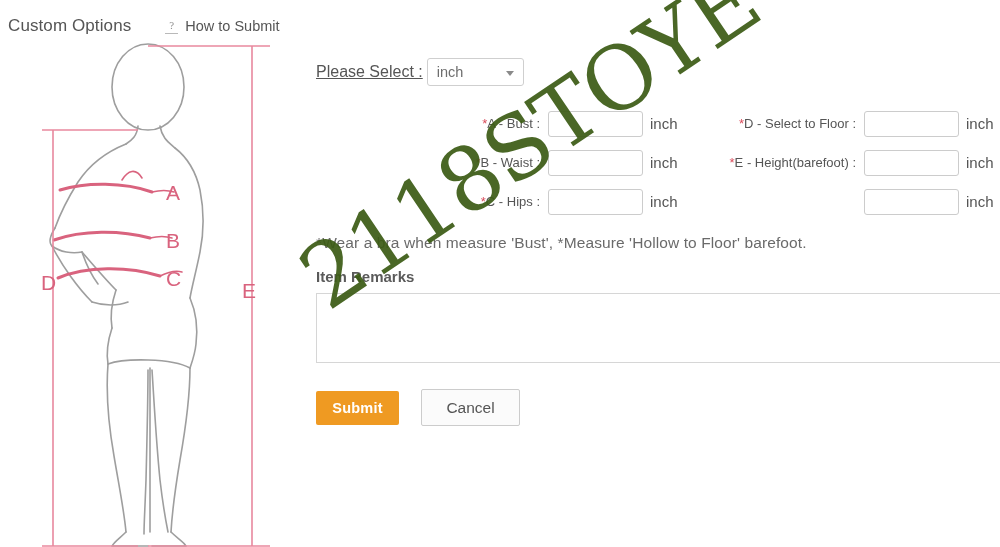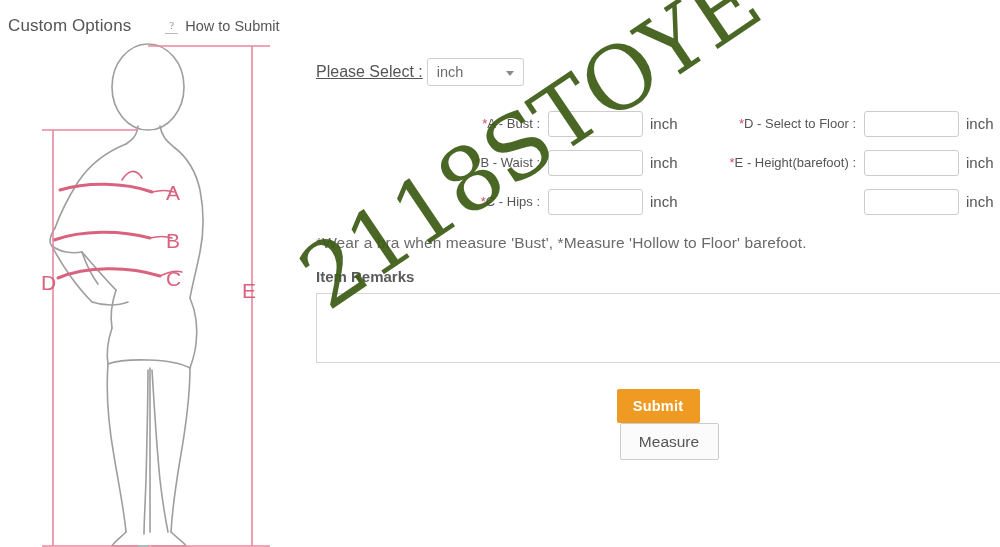--- a/index.html
+++ b/index.html
@@ -184,21 +184,20 @@
     font-size: 13px;
     color: #333;
     padding: 4px 6px;
     outline: none;
   }
 
   .btn-row {
     margin-top: 22px;
     display: flex;
     align-items: center;
-    flex-direction: column;
   }
   .btn-submit {
     width: 83px;
     height: 34px;
     background: #ef9a22;
     border: none;
     border-radius: 2px;
     color: #ffffff;
     font-size: 14.5px;
     font-family: "Liberation Sans", sans-serif;
@@ -374,20 +373,20 @@
 
     </div>
 
     <div class="note">*Wear a bra when measure 'Bust', *Measure 'Hollow to Floor' barefoot.</div>
 
     <div class="remarks-title">Item Remarks</div>
     <textarea class="remarks-box" placeholder="" style=""></textarea>
 
     <div class="btn-row">
       <button class="btn-submit">Submit</button>
-      <button class="btn-cancel">Measure</button>
+      <button class="btn-cancel">Cancel</button>
     </div>
 
   </div>
 
   <div class="watermark">2118STOYE</div>
 
 </div>
 
 </body></html>

